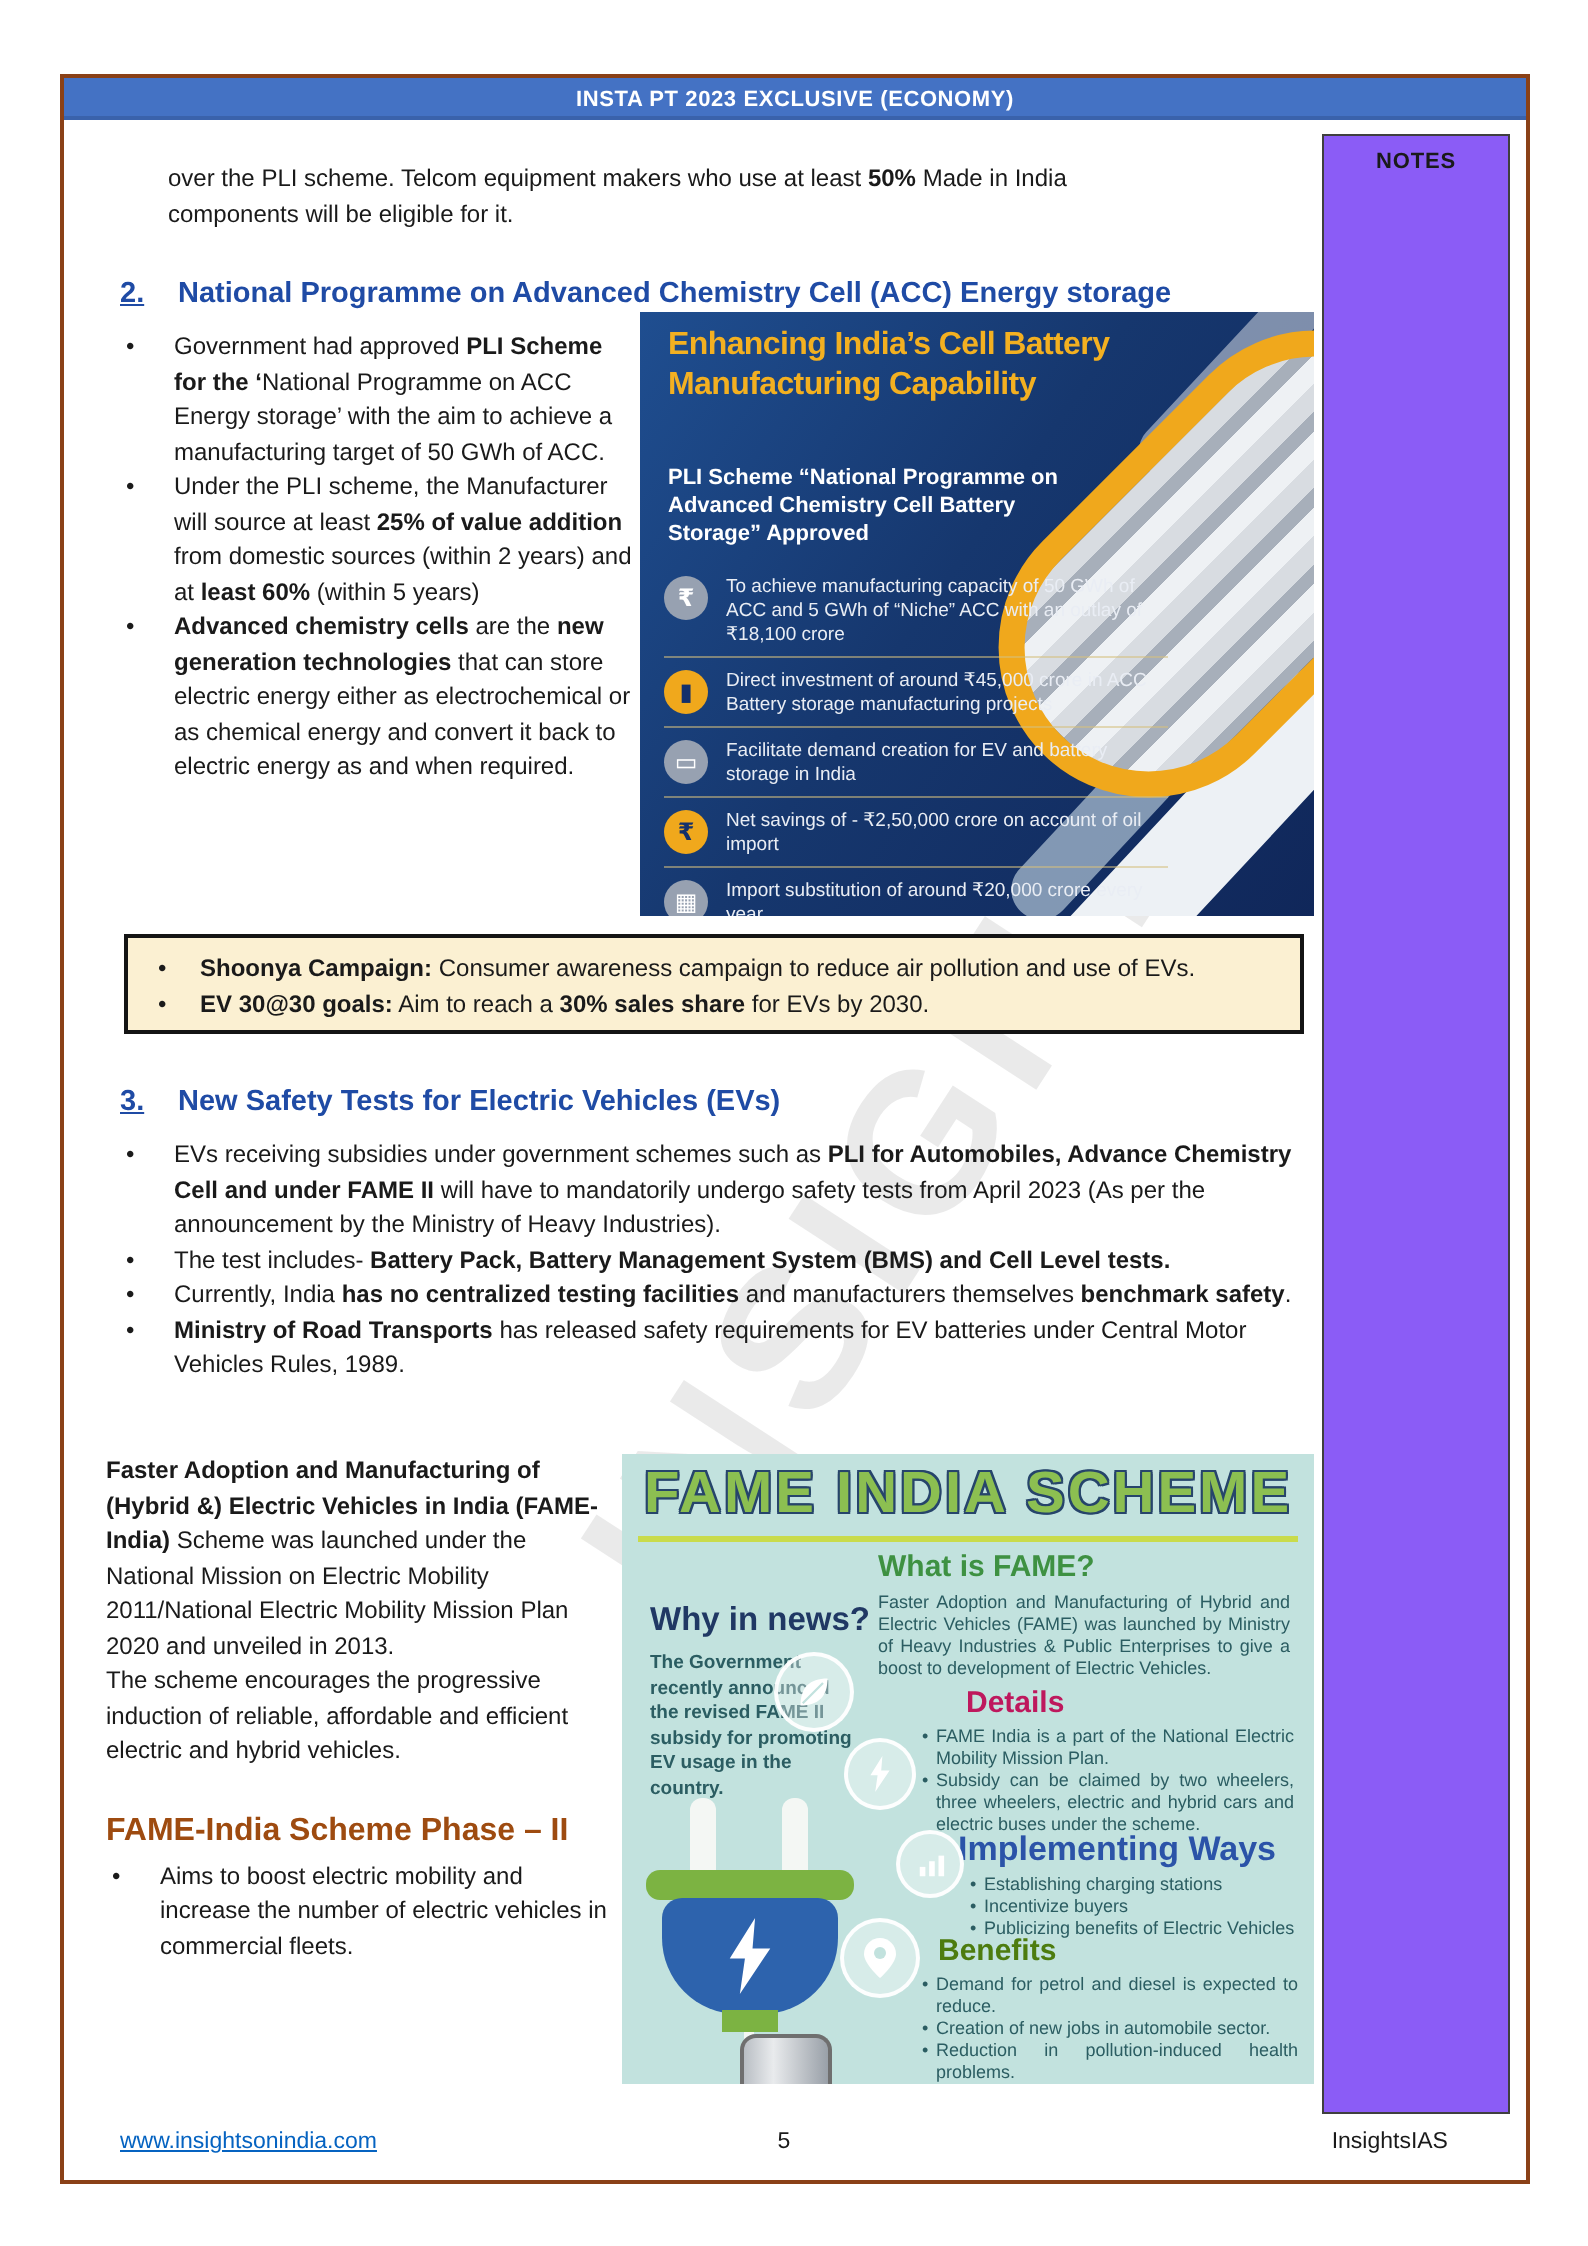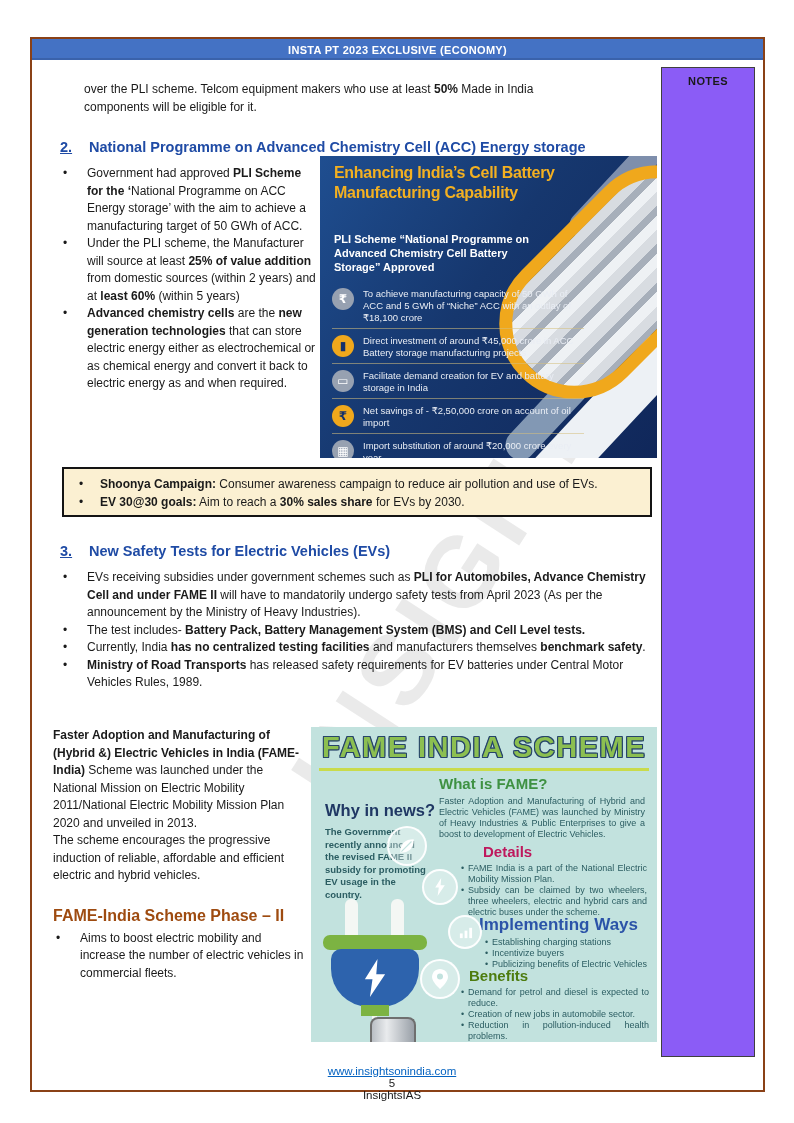--- a/index.html
+++ b/index.html
@@ -118,21 +118,21 @@
   .plug .cap { position:absolute; left:2px; top:36px; width:104px; height:15px; background:#7CB342; border-radius:7px; }
   .plug .pbody { position:absolute; left:10px; top:50px; width:88px; height:58px; background:#2D63AD;
     border-radius:10px 10px 38px 38px; display:flex; align-items:center; justify-content:center; }
   .plug .conn { position:absolute; left:40px; top:106px; width:28px; height:11px; background:#7CB342; }
   .plug .cord { position:absolute; left:51px; top:117px; width:5px; height:78px; background:#F4F7F4; }
   .battery-cell { position:absolute; left:59px; top:290px; width:46px; height:25px;
     background:linear-gradient(90deg,#b9bec4,#e9ebed 35%,#99a0a8); border:2px solid #6f6f6f;
     border-bottom:none; border-radius:8px 8px 0 0; }
 
   
-  .footer { left:28px; top:1026px; width:664px; display:flex; align-items:center; font-size:11.5px;flex-direction:column; }
+  .footer { left:28px; top:1026px; width:664px; display:flex; align-items:center; font-size:11.5px; }
   .footer .fl { flex:1; }
   .footer .fc2 { flex:1; text-align:center; }
   .footer .fr { flex:1; text-align:right; }
   .footer a { color:#0563C1; text-decoration:underline; cursor:pointer; }
 </style>
 </head>
 <body>
 
 <div class="frame">
 

